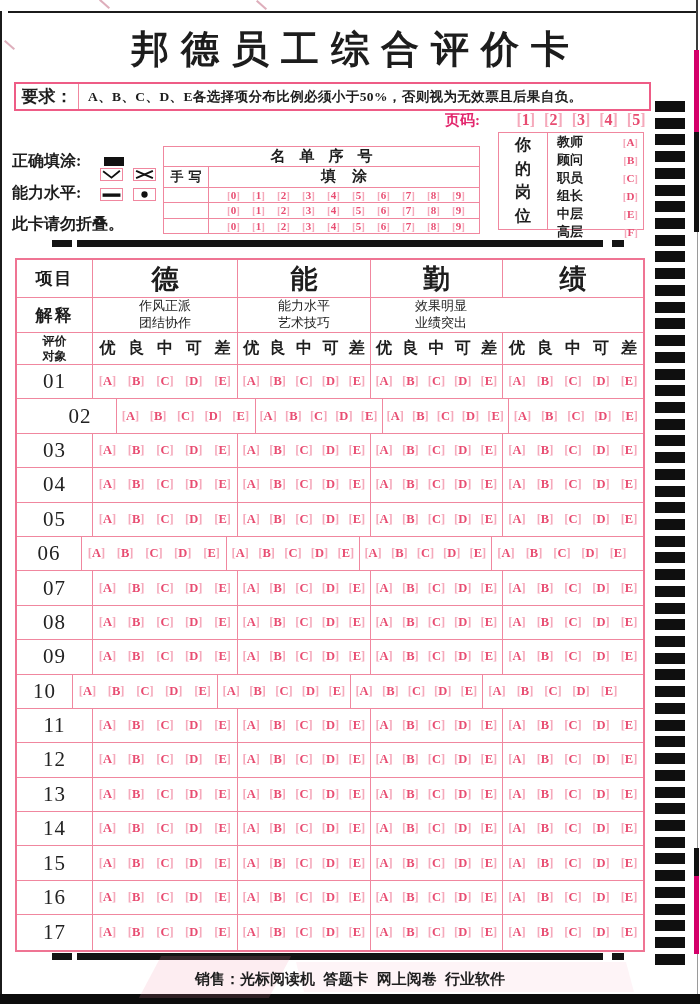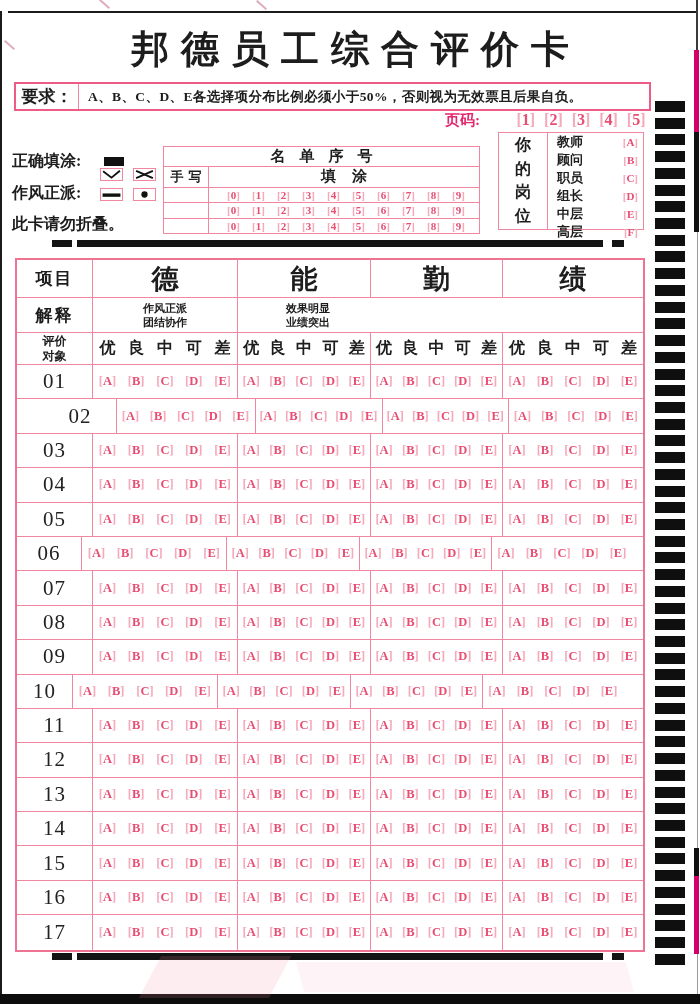--- a/index.html
+++ b/index.html
@@ -77,21 +77,21 @@
   
   .etable{left:15px;top:258px;width:630px;border:2px solid #ef7493;box-sizing:border-box;background:#fff;}
   .trow{display:flex;border-bottom:1px solid var(--pink);box-sizing:border-box;}
   .trow:last-child{border-bottom:none;}
   .tcell{border-right:1px solid var(--pink);box-sizing:border-box;display:flex;
          align-items:center;justify-content:center;flex-direction:column;overflow:hidden;}
   .tcell:last-child{border-right:none;}
   .th-item{font-size:17px;font-weight:bold;letter-spacing:2px;}
   .th-cat{font-size:27px;font-weight:bold;}
   .th-exp{font-size:17px;font-weight:bold;letter-spacing:2px;}
-  .exp-line{font-size:11px;font-weight:bold;line-height:1.3;}
+  .exp-line{font-size:13px;font-weight:normal;line-height:1.3;}
   .th-target{font-size:12px;font-weight:bold;line-height:1.25;}
   .g5{flex-direction:row;}
   .g5>*{flex:1;text-align:center;}
   .rating{font-size:16px;font-weight:bold;}
   .rownum{font-size:21px;color:#222;letter-spacing:1px;}
   .opt-cell .bub{font-size:12.5px;}
   
   .tmark{position:absolute;left:655px;width:30px;height:11px;background:#0f0f0f;}
   
   .footer{left:0;top:970px;width:700px;text-align:center;font-family:"Liberation Sans",sans-serif;
@@ -129,21 +129,21 @@
   <div class="abs pageno-bubbles" id="pageno">
       <span class="bub"><i>[</i><b>1</b><i>]</i></span>
       <span class="bub"><i>[</i><b>2</b><i>]</i></span>
       <span class="bub"><i>[</i><b>3</b><i>]</i></span>
       <span class="bub"><i>[</i><b>4</b><i>]</i></span>
       <span class="bub"><i>[</i><b>5</b><i>]</i></span>
     </div>
 
   <div class="abs correct-label">正确填涂:</div>
   <div class="abs correct-mark"></div>
-  <div class="abs wrong-label">作风正派:</div>
+  <div class="abs wrong-label">能力水平:</div>
   <div class="abs wrong-marks">
     <span class="wbox">
       <svg viewBox="0 0 20 10">
           <polyline points="2,2 10,8 18,1.5" fill="none" stroke="#111" stroke-width="1.8"></polyline>
         </svg>
     </span>
     <span class="wbox">
       <svg viewBox="0 0 20 10">
           <line x1="2" y1="1.5" x2="18" y2="8.5" stroke="#111" stroke-width="1.8"></line>
           <line x1="18" y1="1.5" x2="2" y2="8.5" stroke="#111" stroke-width="1.8"></line>
@@ -264,20 +264,24 @@
         <div class="tcell th-cat" style="width: 145px;">德</div>
         <div class="tcell th-cat" style="width: 133px;">能</div>
         <div class="tcell th-cat" style="width: 132px;">勤</div>
         <div class="tcell th-cat" style="width: 140px;">绩</div>
       </div>
       <div class="trow" style="height: 35px;">
         <div class="tcell th-exp" style="width: 76px;">解释</div>
         <div class="tcell " style="width: 145px;">
           <div class="exp-line">作风正派</div>
           <div class="exp-line">团结协作</div>
+        </div>
+        <div class="tcell " style="width: 133px;">
+          <div class="exp-line">能力水平</div>
+          <div class="exp-line">艺术技巧</div>
         </div>
         <div class="tcell " style="width: 140px;">
           <div class="exp-line">效果明显</div>
           <div class="exp-line">业绩突出</div>
         </div>
       </div>
       <div class="trow" style="height: 32px;">
         <div class="tcell th-target" style="width: 76px;">
           <div>评价</div>
           <div>对象</div>
@@ -890,14 +894,15 @@
       <div class="tmark" style="top: 870.12px;"></div>
       <div class="tmark" style="top: 886.84px;"></div>
       <div class="tmark" style="top: 903.56px;"></div>
       <div class="tmark" style="top: 920.28px;"></div>
       <div class="tmark" style="top: 937px;"></div>
       <div class="tmark" style="top: 953.72px;"></div>
     </div>
 
   <div class="abs wm wm1"></div>
   <div class="abs wm wm2"></div>
+  <div class="abs footer"><span>销售：</span><span id="footer-items">光标阅读机  答题卡  网上阅卷  行业软件</span></div>
 
 </div>
 
 </body></html>

